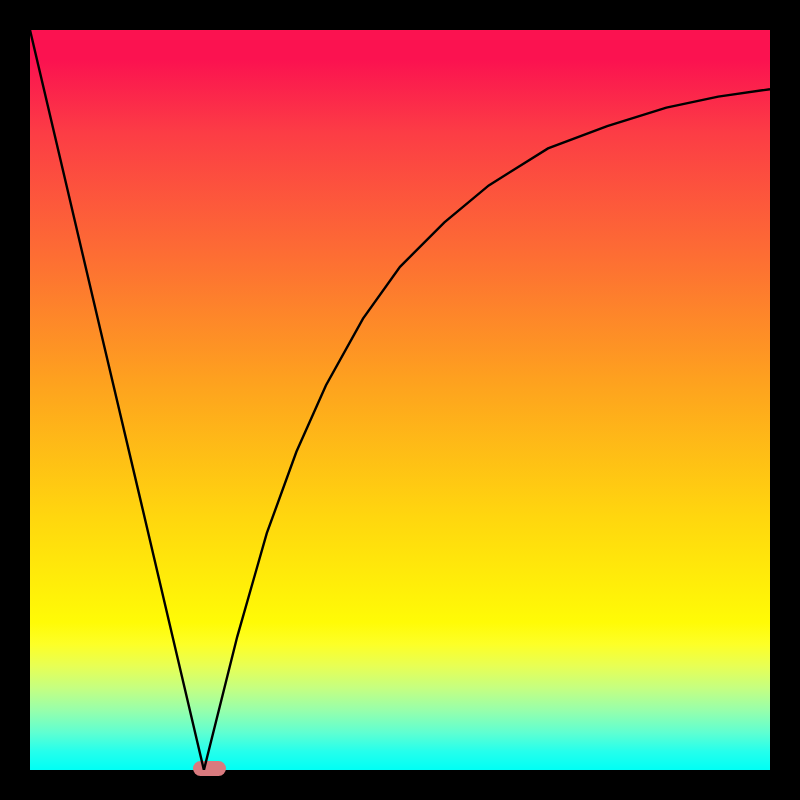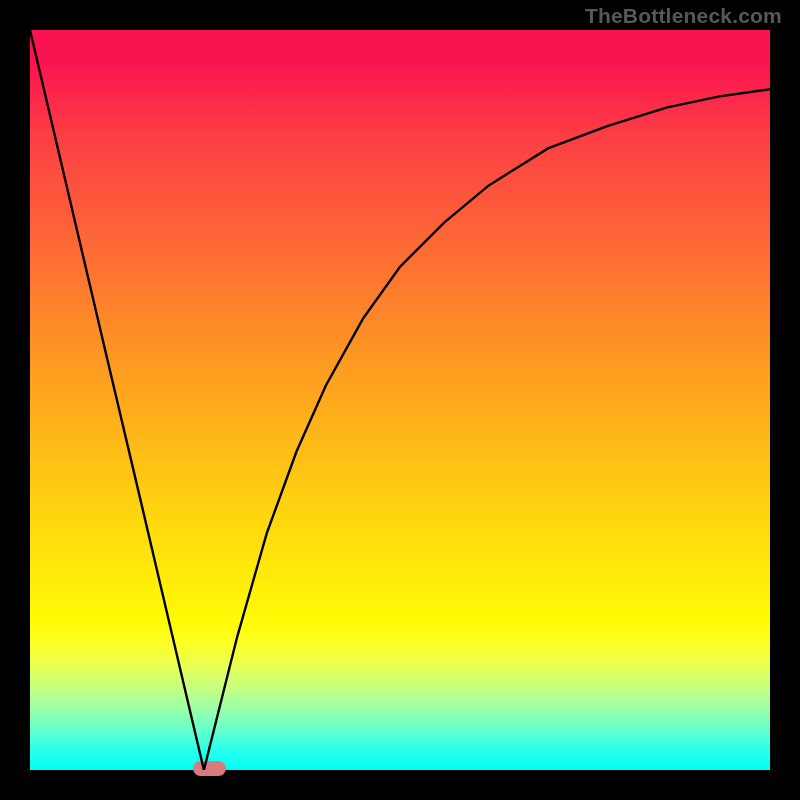--- a/index.html
+++ b/index.html
@@ -64,21 +64,20 @@
   svg.curve {
     position: absolute;
     inset: 0;
     z-index: 5;
   }
 </style>
 </head>
 <body>
 
 <div class="frame">
-  <div class="watermark">TheBottleneck.com</div>
 
   <div class="plot">
     <div class="gradient"></div>
 
     <div class="marker" id="marker" style="left: 163.17px; top: 730.75px; width: 33.3px; height: 15.54px;"></div>
 
     <svg class="curve" viewBox="0 0 740 740" preserveAspectRatio="none">
       <path id="curve-path" d="M0.0 0.0 L37.0 157.6 L74.0 315.2 L111.0 472.1 L148.0 629.7 L173.9 740.0 L173.9 740.0 L207.2 606.8 L236.8 503.2 L266.4 421.8 L296.0 355.2 L333.0 288.6 L370.0 236.8 L414.4 192.4 L458.8 155.4 L518.0 118.4 L577.2 96.2 L636.4 77.7 L688.2 66.6 L740.0 59.2 " fill="none" stroke="#000" stroke-width="2.4"></path>
     </svg>
   </div>

